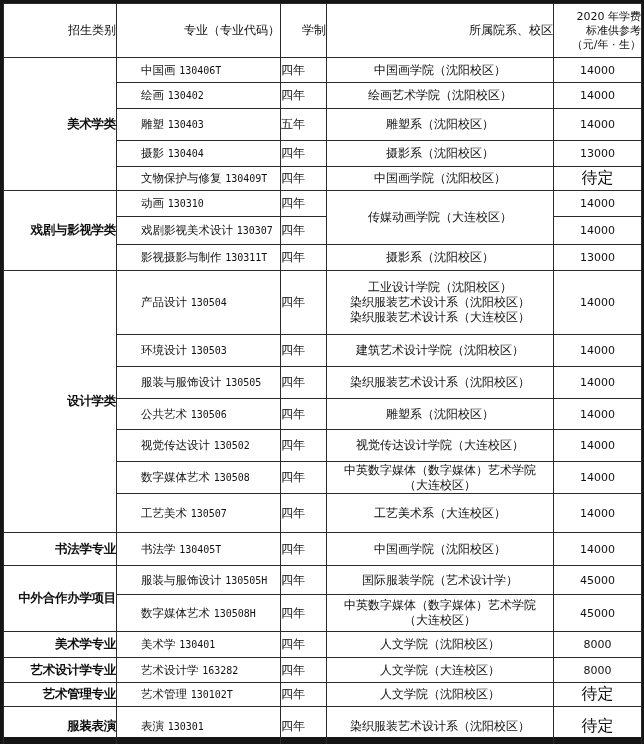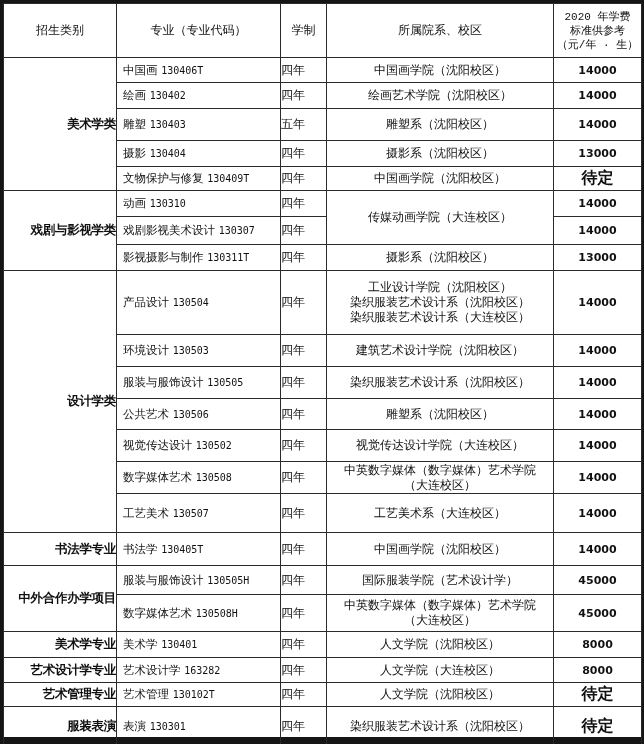--- a/index.html
+++ b/index.html
@@ -12,28 +12,28 @@
     background:#ffffff;
   }
   table {
     border-collapse:collapse; table-layout:fixed; width:638px; height:734px;
     color:#111;
   }
   td, th {
     border:1px solid #2a2a2a; padding:0; font-weight:normal; vertical-align:middle;
     overflow:hidden;
   }
-  th { font-size:12px; text-align:center;font-family:Liberation Mono, monospace; }
+  th { font-size:12px; text-align:right; }
   .h-fee { font-size:11px; line-height:14px; }
   .cat { font-size:12.5px; font-weight:bold; text-align:right; letter-spacing:-0.3px; }
-  .major { font-size:11.5px; text-align:left; padding-left:6px; white-space:nowrap; }
+  .major { font-size:11.5px; text-align:left; padding-left:24px; white-space:nowrap; }
   .major .code { font-family:"DejaVu Sans Mono","Liberation Mono",monospace; font-size:10px; }
   .dur { font-size:12px; text-align:left; }
   .dept { font-size:12px; text-align:center; line-height:15px;margin-top:45px; }
-  .fee { font-size:11px; text-align:center;font-weight:bold; }
+  .fee { font-size:11px; text-align:center; }
   .fee.txt { font-size:16px; }
 </style>
 </head>
 <body>
 
 <div id="sheet">
 <table>
   <colgroup>
     <col style="width:113px">
         <col style="width:164px">

